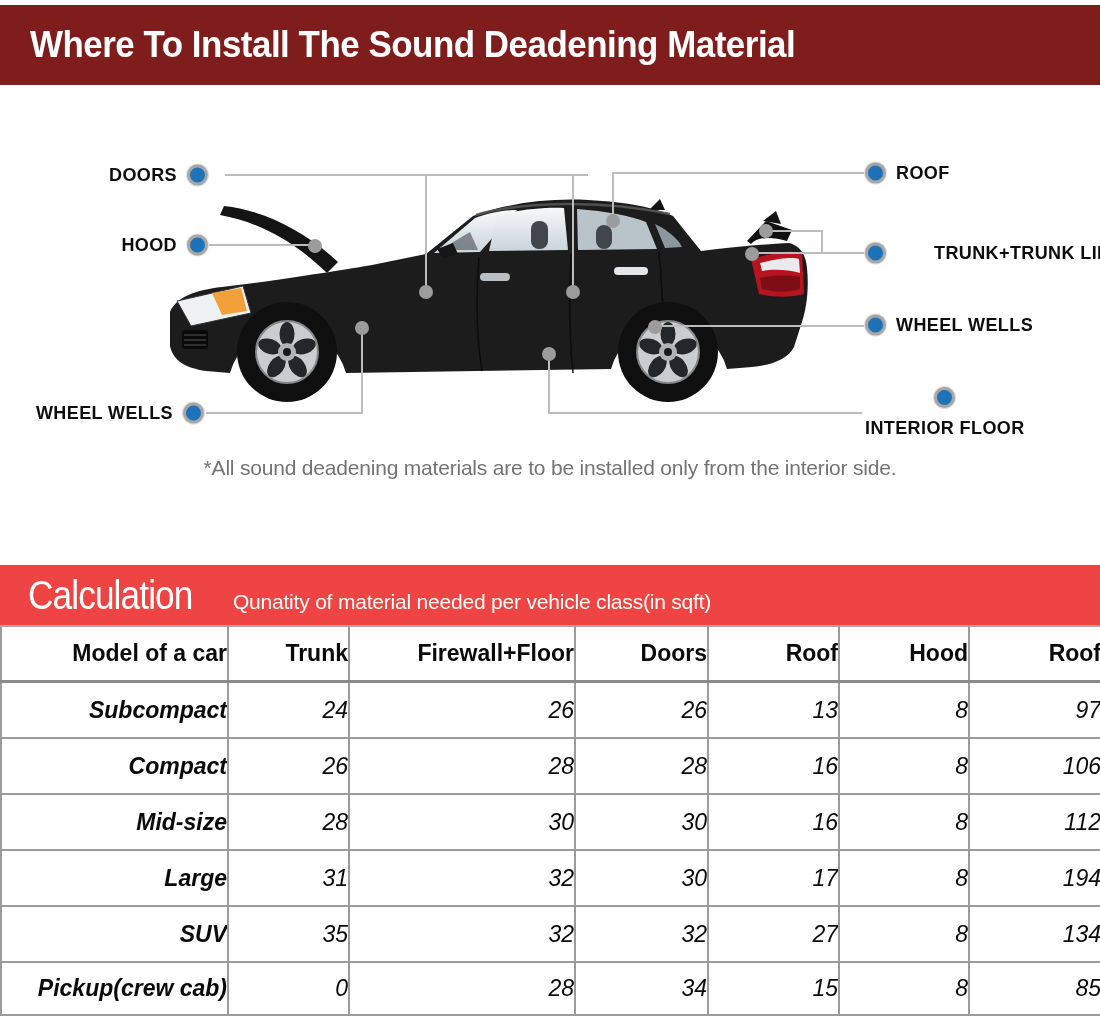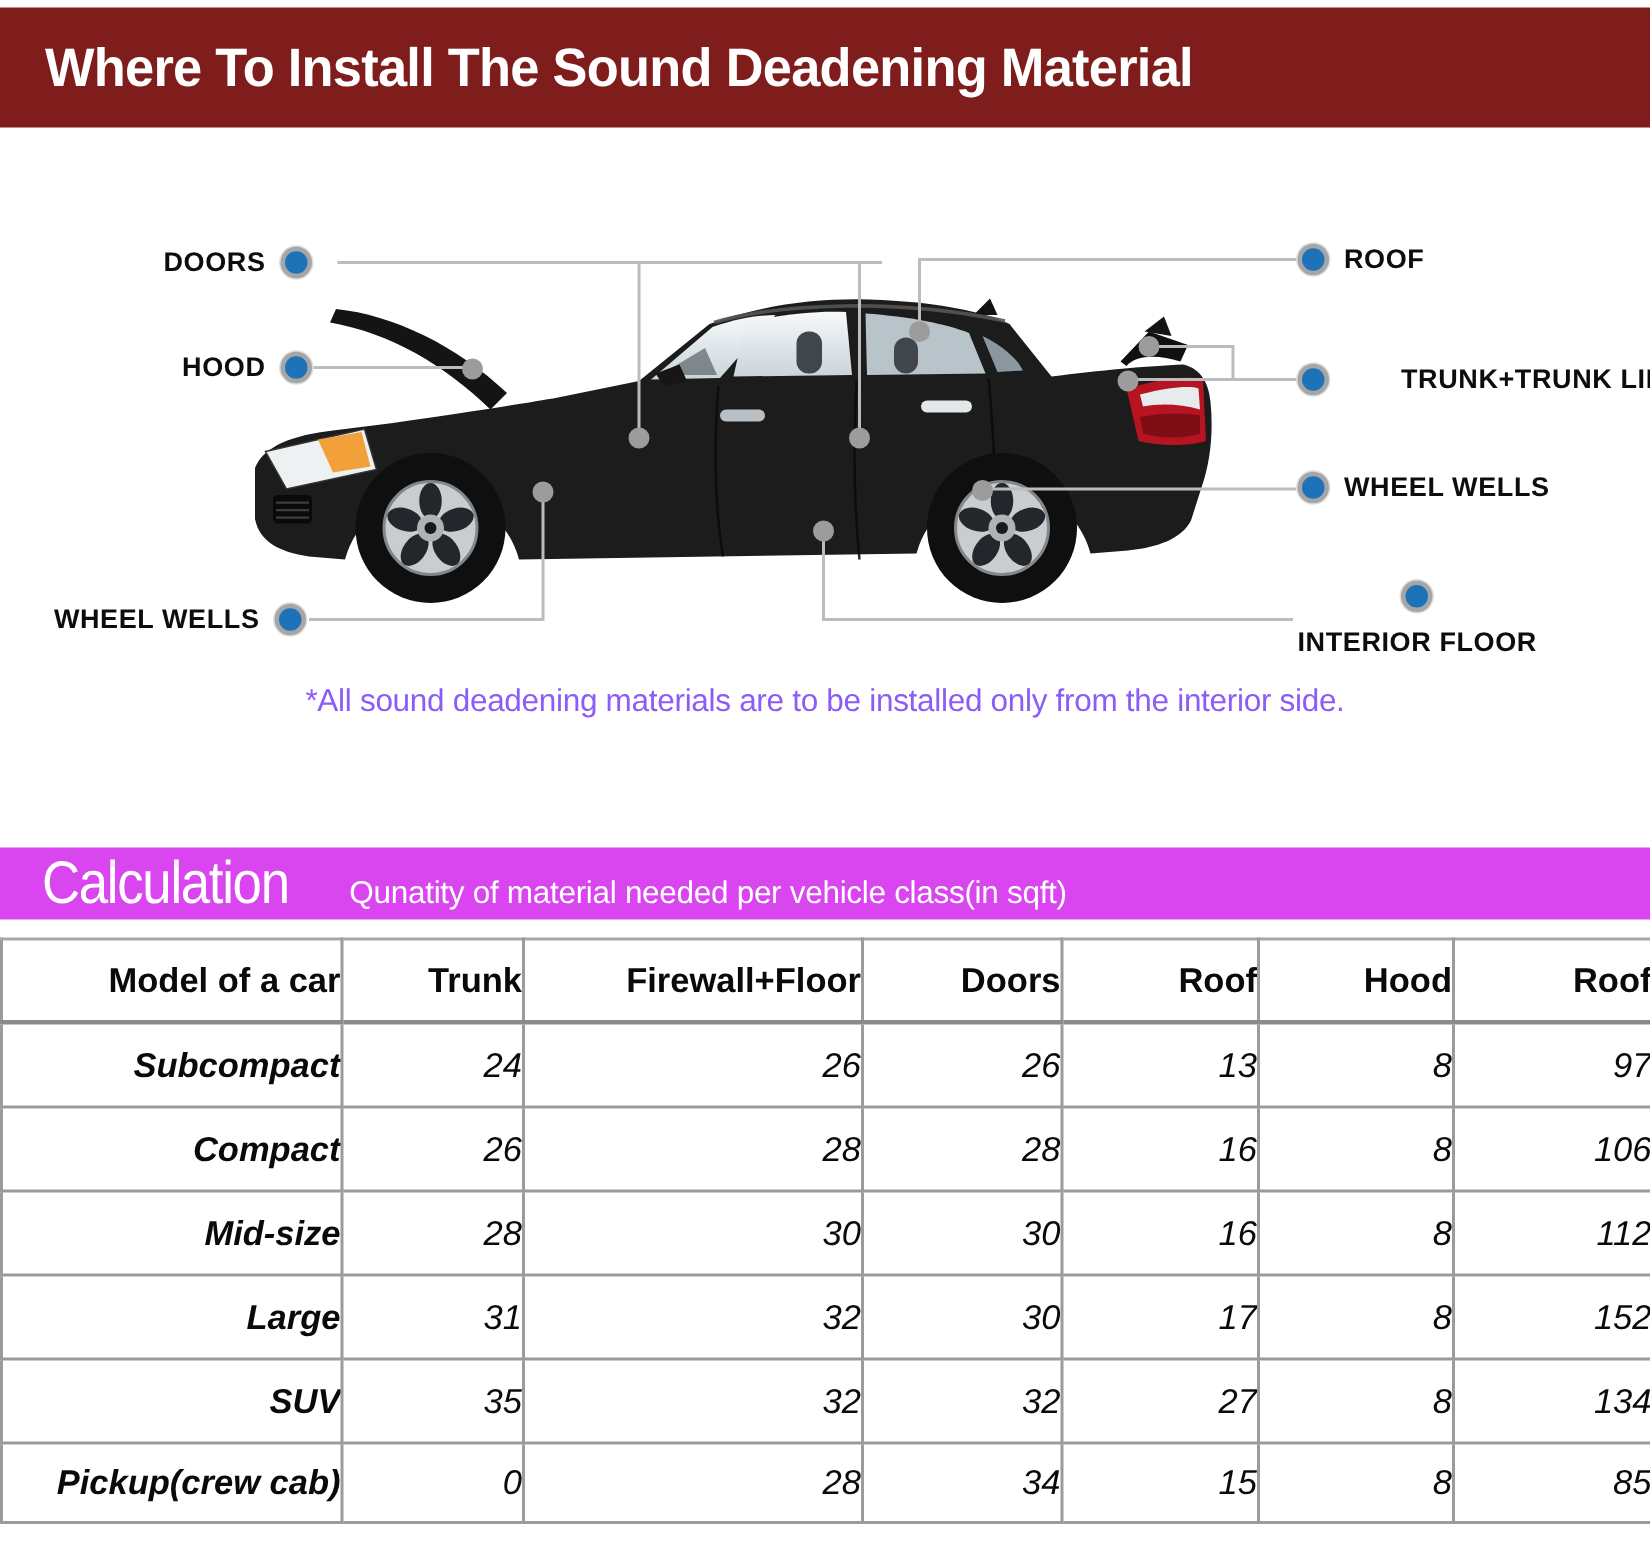--- a/index.html
+++ b/index.html
@@ -12,24 +12,24 @@
   .top-banner h1{margin:0 0 0 30px;color:#fff;font-size:36px;font-weight:bold;letter-spacing:-.5px;
                  white-space:nowrap;transform:scaleX(.97);transform-origin:left center;}
 
   
   .diagram-svg{position:absolute;left:0;top:0;width:1100px;height:560px;pointer-events:none;}
   .callout{position:absolute;display:flex;align-items:center;gap:10px;transform:translateY(-50%);}
   .callout .label{font-weight:bold;font-size:18px;letter-spacing:.4px;color:#0d0d0d;white-space:nowrap;}
   .marker{width:15px;height:15px;border-radius:50%;background:#1d72b8;border:3px solid #a6a6a6;
           box-shadow:0 0 0 1px rgba(160,160,160,.35);flex:0 0 auto;}
   .note{position:absolute;left:0;top:456px;width:1100px;text-align:center;font-size:21px;
-        color:#8b5cf6;letter-spacing:-.2px;}
-
-  
-  .calc-banner{position:absolute;left:0;top:565px;width:1100px;height:48px;background:#d946ef;
+        color:#737373;letter-spacing:-.2px;}
+
+  
+  .calc-banner{position:absolute;left:0;top:565px;width:1100px;height:60px;background:#ef4444;
                display:flex;align-items:baseline;color:#fff;}
   .calc-title{display:inline-block;margin-left:28px;font-size:40px;font-weight:400;letter-spacing:-1px;
               transform:scaleX(.88);transform-origin:left bottom;align-self:center;line-height:60px;}
   .calc-subtitle{display:inline-block;margin-left:18px;font-size:21px;letter-spacing:-.2px;
                  align-self:center;margin-top:14px;}
 
   
   .calc-table{position:absolute;left:0;top:625px;width:1100px;border-collapse:collapse;
               table-layout:fixed;}
   .calc-table th,.calc-table td{border:2px solid #9b9b9b;text-align:right;vertical-align:middle;
@@ -224,21 +224,21 @@
           <td class="">8</td>
           <td class="">112</td>
         </tr>
         <tr>
           <td class="rowlabel">Large</td>
           <td class="">31</td>
           <td class="">32</td>
           <td class="">30</td>
           <td class="">17</td>
           <td class="">8</td>
-          <td class="">152</td>
+          <td class="">194</td>
         </tr>
         <tr>
           <td class="rowlabel">SUV</td>
           <td class="">35</td>
           <td class="">32</td>
           <td class="">32</td>
           <td class="">27</td>
           <td class="">8</td>
           <td class="">134</td>
         </tr>

